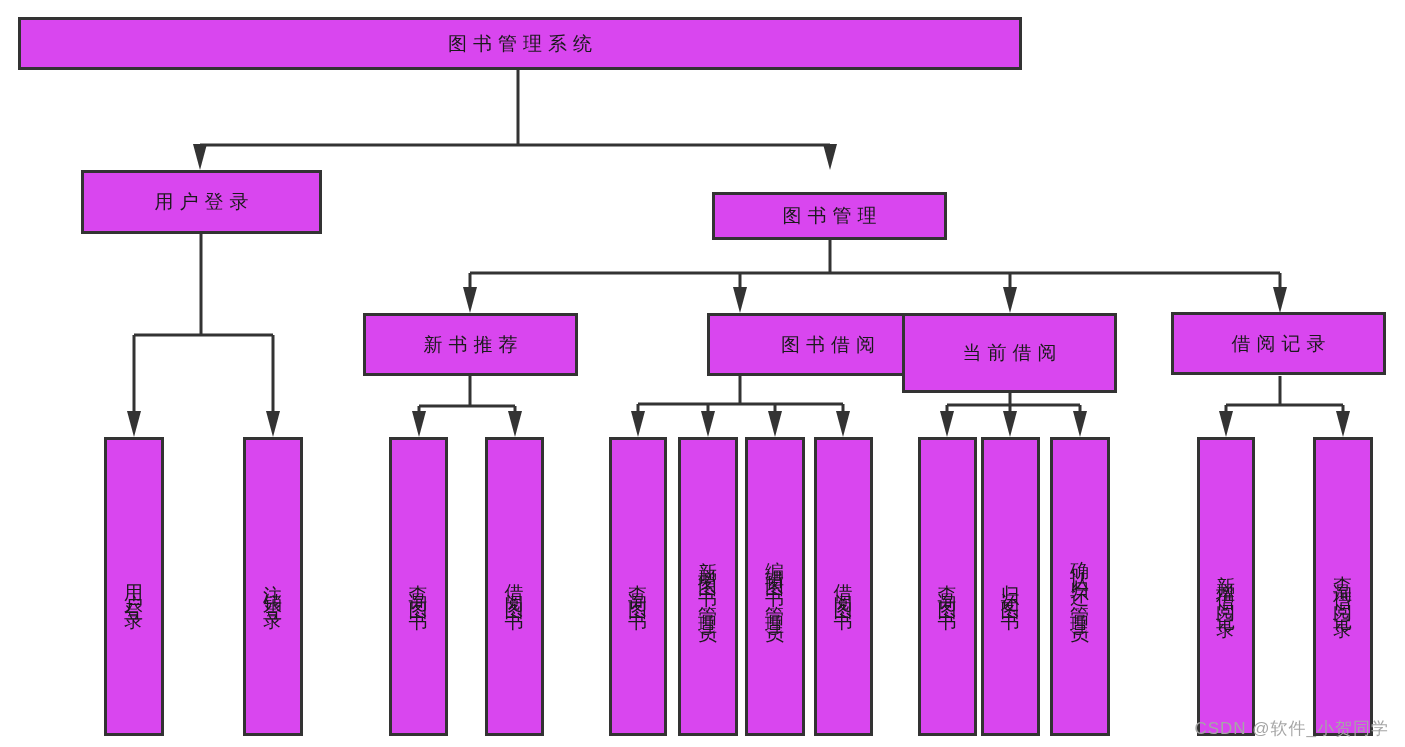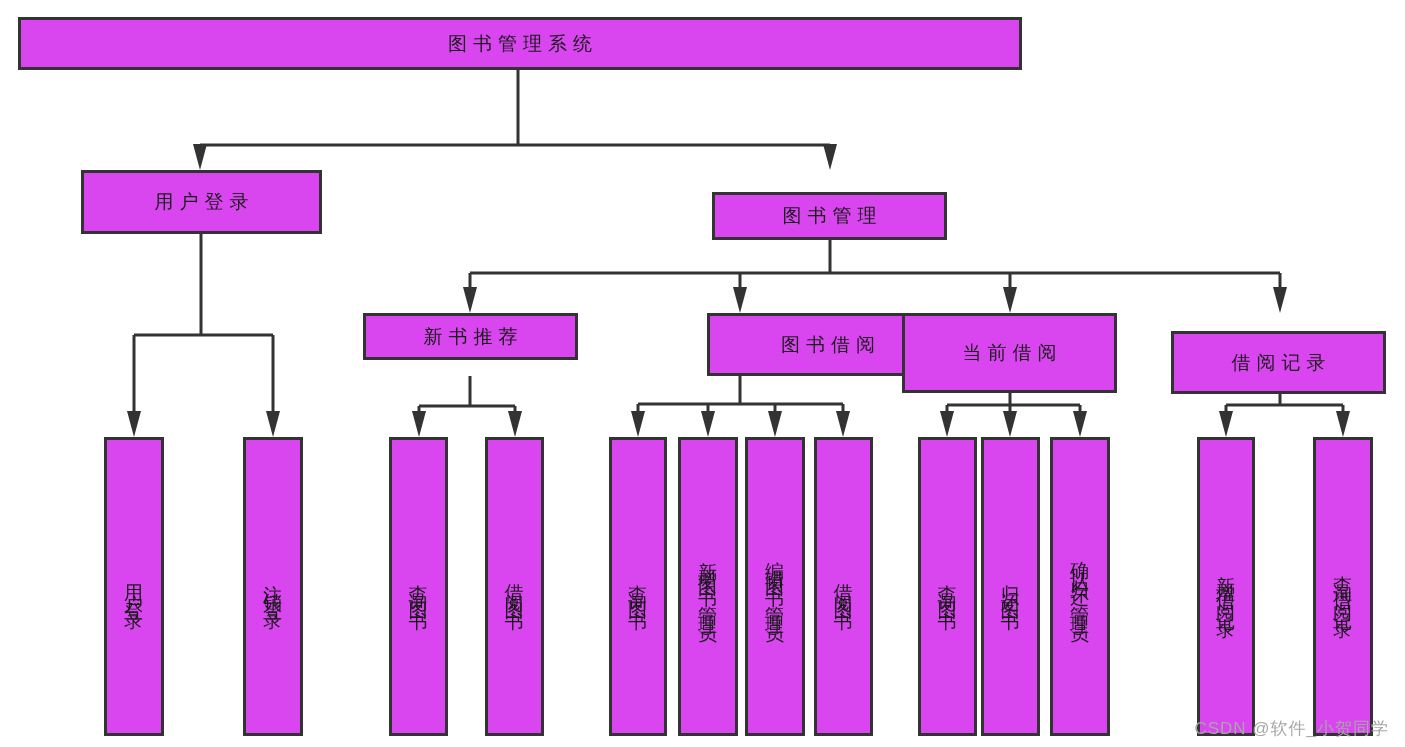--- a/index.html
+++ b/index.html
@@ -132,24 +132,24 @@
       <polygon points="1226,437 1219,411 1233,411"></polygon>
       <polygon points="1343,437 1336,411 1350,411"></polygon>
     </g>
   </svg>
 
   <div class="node hbox" style="left:18px; top:17px; width:1004px; height:53px;">图书管理系统</div>
 
   <div class="node hbox" style="left:81px; top:170px; width:241px; height:64px;">用户登录</div>
   <div class="node hbox" style="left:712px; top:170px; width:235px; height:48px;margin-top:22px;">图书管理</div>
 
-  <div class="node hbox" style="left:363px; top:313px; width:215px; height:47px;">新书推荐</div>
+  <div class="node hbox" style="left:363px; top:313px; width:215px; height:63px;">新书推荐</div>
   <div class="node hbox" style="left:663px; top:313px; width:242px; height:63px;margin-left:44px;">图书借阅</div>
   <div class="node hbox" style="left:902px; top:313px; width:215px; height:80px;">当前借阅</div>
-  <div class="node hbox" style="left:1171px; top:331px; width:215px; height:63px;">借阅记录</div>
+  <div class="node hbox" style="left:1171px; top:312px; width:215px; height:63px;">借阅记录</div>
 
   <div class="node vbox" style="left:104px; top:437px; width:60px; height:299px;">用户登录</div>
   <div class="node vbox" style="left:243px; top:437px; width:60px; height:299px;">注销登录</div>
 
   <div class="node vbox" style="left:389px; top:437px; width:59px; height:299px;">查询图书</div>
   <div class="node vbox" style="left:485px; top:437px; width:59px; height:299px;">借阅图书</div>
 
   <div class="node vbox" style="left:609px; top:437px; width:58px; height:299px;">查询图书</div>
   <div class="node vbox" style="left:678px; top:437px; width:60px; height:299px;">新增图书（管理员）</div>
   <div class="node vbox" style="left:745px; top:437px; width:60px; height:299px;">编辑图书（管理员）</div>

